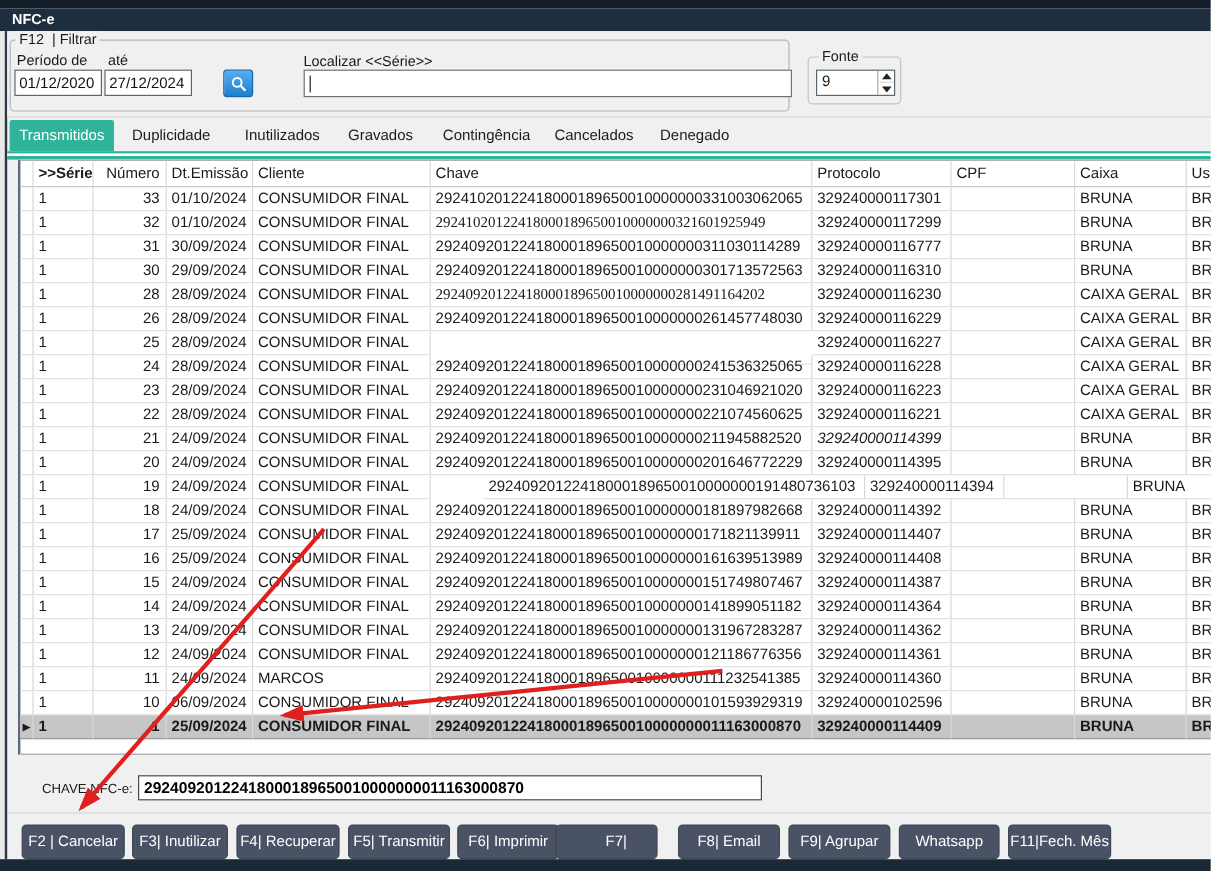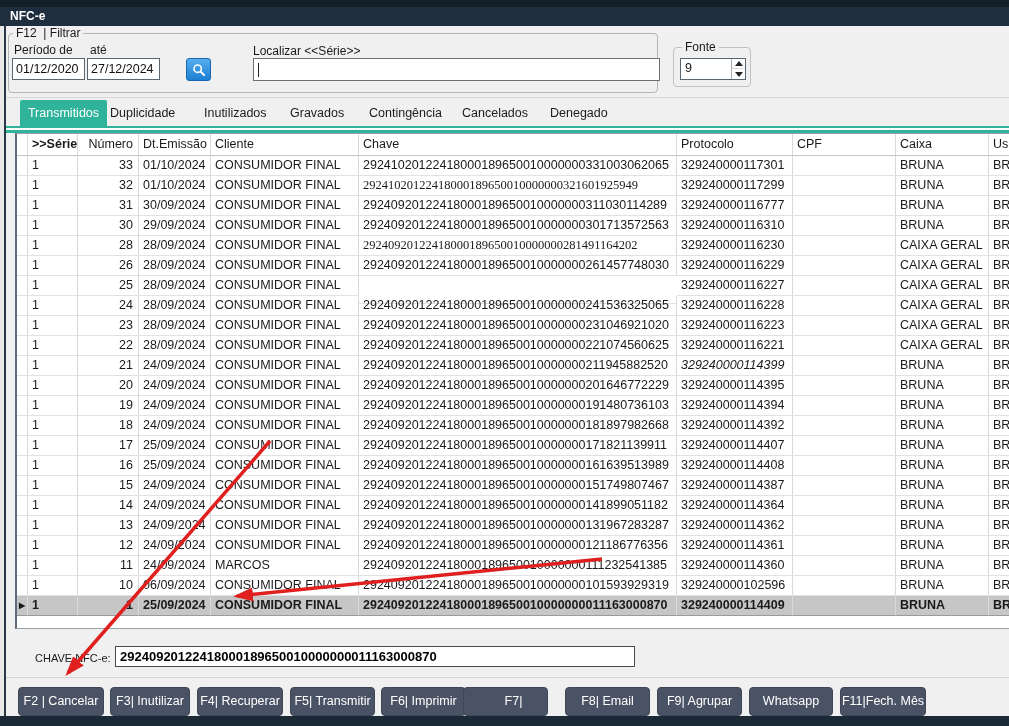--- a/index.html
+++ b/index.html
@@ -119,21 +119,21 @@
           <div class="tri-up"></div>
         </div>
       <div class="spin-dn">
           <div class="tri-dn"></div>
         </div>
     </div>
   </div>
 </div>
 
 <div class="abs tabs" id="tabs">
-    <div class="tab selected" style="left: 20px; width: 87px;">Transmitidos</div>
+    <div class="tab selected" style="left: 8px; width: 87px;">Transmitidos</div>
     <div class="tab" style="left: 110px;">Duplicidade</div>
     <div class="tab" style="left: 204px;">Inutilizados</div>
     <div class="tab" style="left: 290px;">Gravados</div>
     <div class="tab" style="left: 369px;">Contingência</div>
     <div class="tab" style="left: 462px;">Cancelados</div>
     <div class="tab" style="left: 550px;">Denegado</div>
   </div>
 <div class="abs teal-line1"></div>
 <div class="abs teal-gap"></div>
 <div class="abs teal-line2"></div>
@@ -294,21 +294,21 @@
       <div class="cell c-cpf" style="width: 103px;"></div>
       <div class="cell c-caixa" style="width: 93px;">BRUNA</div>
       <div class="cell c-usuario" style="width: 20px;">BRUNA</div>
     </div>
     <div class="grow drow">
       <div class="cell c-indicator" style="width: 11px;"></div>
       <div class="cell c-serie" style="width: 50px;">1</div>
       <div class="cell c-numero" style="width: 61px;">19</div>
       <div class="cell c-dt" style="width: 72px;">24/09/2024</div>
       <div class="cell c-cliente" style="width: 148px;">CONSUMIDOR FINAL</div>
-      <div class="cell c-chave" style="width: 318px;">29240920122418000189650010000000191480736103</div>
+      <div class="cell c-chave" style="width: 318px; margin-left: 44px;">29240920122418000189650010000000191480736103</div>
       <div class="cell c-protocolo" style="width: 116px;">329240000114394</div>
       <div class="cell c-cpf" style="width: 103px;"></div>
       <div class="cell c-caixa" style="width: 93px;">BRUNA</div>
       <div class="cell c-usuario" style="width: 20px;">BRUNA</div>
     </div>
     <div class="grow drow">
       <div class="cell c-indicator" style="width: 11px;"></div>
       <div class="cell c-serie" style="width: 50px;">1</div>
       <div class="cell c-numero" style="width: 61px;">18</div>
       <div class="cell c-dt" style="width: 72px;">24/09/2024</div>

